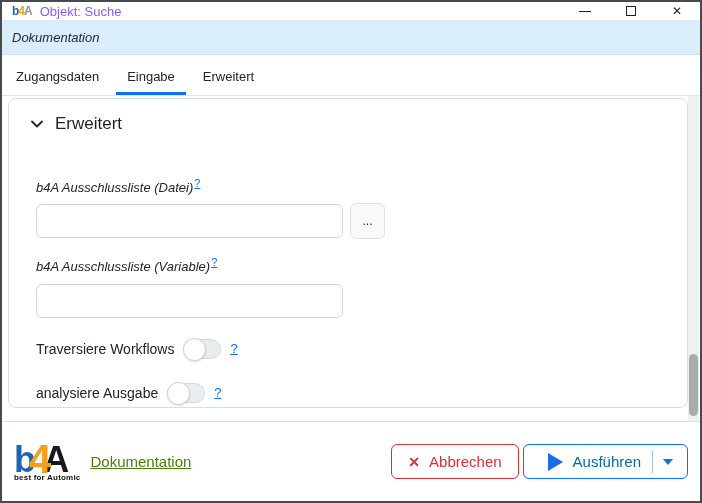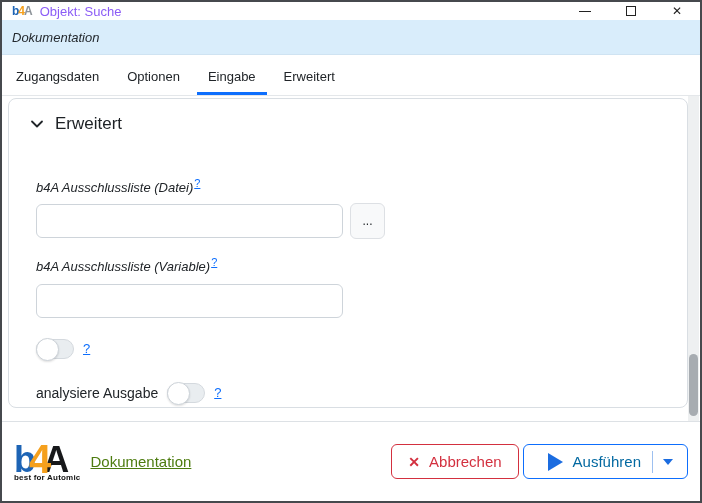--- a/index.html
+++ b/index.html
@@ -97,21 +97,20 @@
         </span>
     </div>
   </div>
 
   <div class="menubar">
     <span class="menu-item">Dokumentation</span>
   </div>
 
   <div class="tabbar">
     <span class="tab">Zugangsdaten</span>
-    <span class="tab">Optionen</span>
     <span class="tab active">Eingabe</span>
     <span class="tab">Erweitert</span>
   </div>
 
   <div class="content">
     <div class="panel">
 
       <div class="section-header">
         <svg width="14" height="14" viewBox="0 0 14 14">
             <polyline points="2,4.5 7,9.5 12,4.5" fill="none" stroke="#212529" stroke-width="1.8" stroke-linecap="round" stroke-linejoin="round"></polyline>
@@ -128,20 +127,21 @@
       </div>
 
       <div class="field-block" style="margin-top:17px;">
         <span class="field-label"><span>b4A Ausschlussliste (Variable)</span><span class="help-sup">?</span></span>
         <div class="input-row">
           <input class="text-input" type="text" value="" style="">
         </div>
       </div>
 
       <div class="toggle-row" style="margin-top:21px;">
+        <span class="toggle-label">Traversiere Workflows</span>
         <span class="switch">
             <span class="knob"></span>
           </span>
         <span class="help-inline">?</span>
       </div>
 
       <div class="toggle-row" style="margin-top:24px;">
         <span class="toggle-label">analysiere Ausgabe</span>
         <span class="switch">
             <span class="knob"></span>

